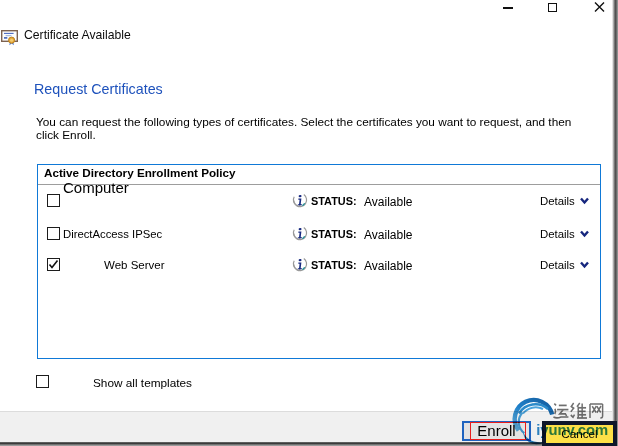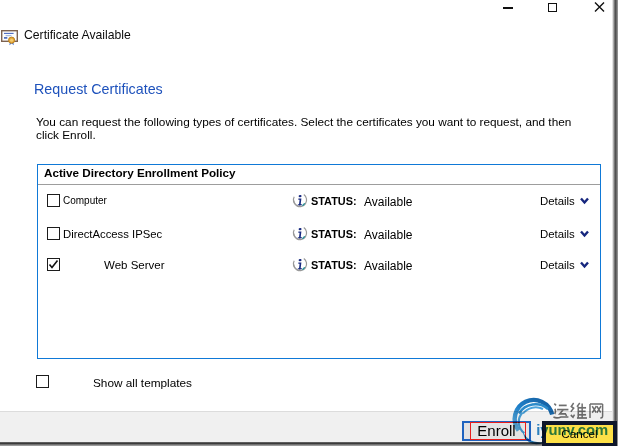--- a/index.html
+++ b/index.html
@@ -37,21 +37,21 @@
 <div class="abs" style="left:34px;top:82px;font-size:14.3px;line-height:15px;color:#1e52bc;">Request Certificates</div>
 
 <div class="abs" style="left:36px;top:116px;width:560px;font-size:11.8px;line-height:13.4px;color:#000;">
 You can request the following types of certificates. Select the certificates you want to request, and then<br>click Enroll.</div>
 
 <div class="abs" style="left:37px;top:164px;width:562px;height:193px;border:1px solid #0f79d7;"></div>
 <div class="abs" style="left:44px;top:166px;font-size:11.7px;font-weight:bold;color:#000;">Active Directory Enrollment Policy</div>
 <div class="abs" style="left:38px;top:184px;width:562px;height:1px;background:#9d9d9d;"></div>
 
 <div class="abs" style="left:47px;top:194px;width:11px;height:11px;border:1px solid #1c1c1c;background:#fff;"></div>
-<div class="abs" style="left:63px;top:195px;font-size:10px;color:#000;">Computer</div>
+<div class="abs" style="left:63px;top:179px;font-size:15px;color:#000;">Computer</div>
 <svg class="abs info" style="left:292px;top:193px;" width="16" height="16" viewBox="0 0 16 16">
   <path d="M2.2 3.8 A6.6 6.6 0 1 0 11.8 1.6" fill="none" stroke="#999999" stroke-width="1.2"></path>
   <path d="M1.8 7.5 Q2.2 11.5 6.8 13.6 L8.6 11.4" fill="none" stroke="#9a9a9a" stroke-width="1.2"></path>
   <path d="M12.6 10.2 A6.6 6.6 0 0 1 10.4 12.6" fill="none" stroke="#1f8e96" stroke-width="1.3"></path>
   <ellipse cx="8.1" cy="3.1" rx="1.5" ry="1.1" fill="#182a80" transform="rotate(-15 8.1 3.1)"></ellipse>
   <path d="M6.4 5.6 L9.4 5.6 L8.7 11.2 L10 11.2 L9.8 12.3 L5.7 12.3 L5.9 11.2 L7 11.2 L7.6 6.7 L6.3 6.7 Z" fill="#182a80"></path>
 </svg>
 <div class="abs" style="left:311px;top:195px;font-size:10.9px;font-weight:bold;color:#000;">STATUS:</div>
 <div class="abs" style="left:364px;top:195px;font-size:12px;color:#000;">Available</div>
 <div class="abs" style="left:540px;top:195px;font-size:11.4px;color:#000;">Details</div>

